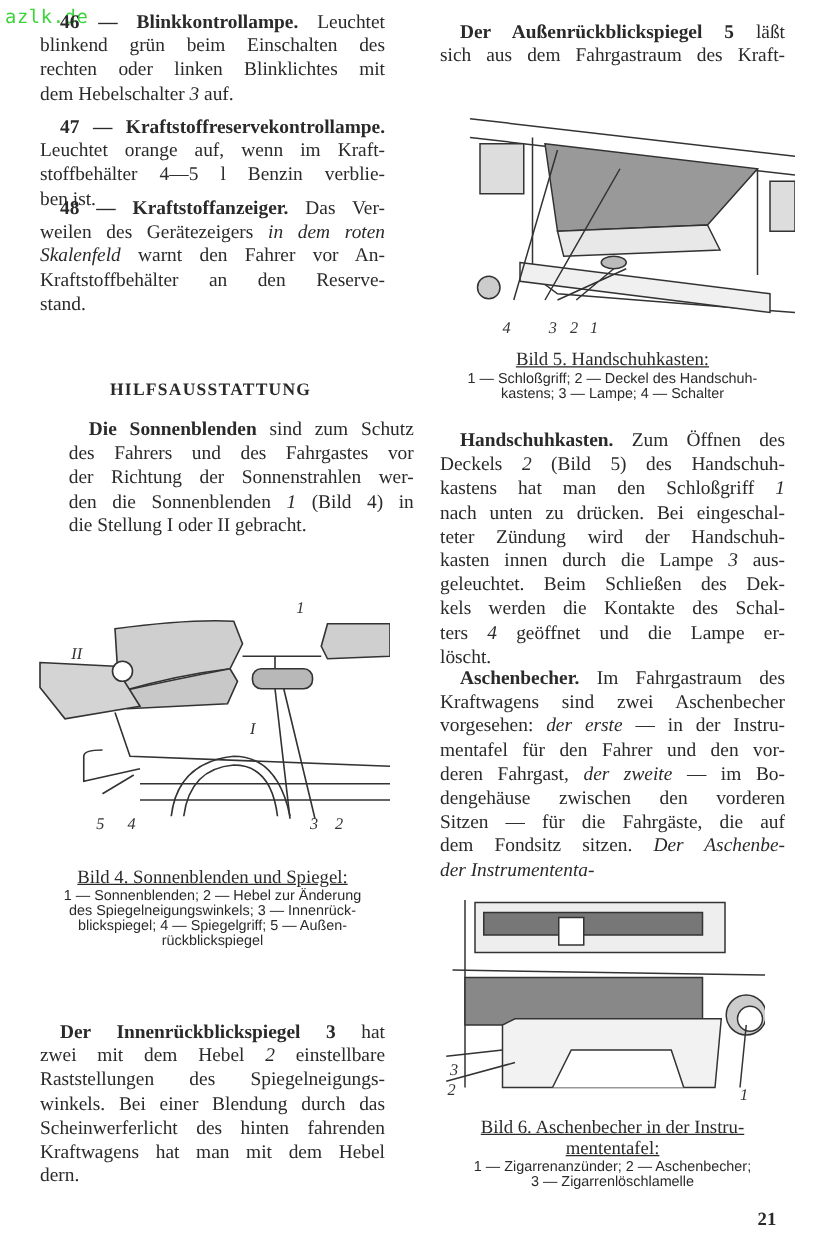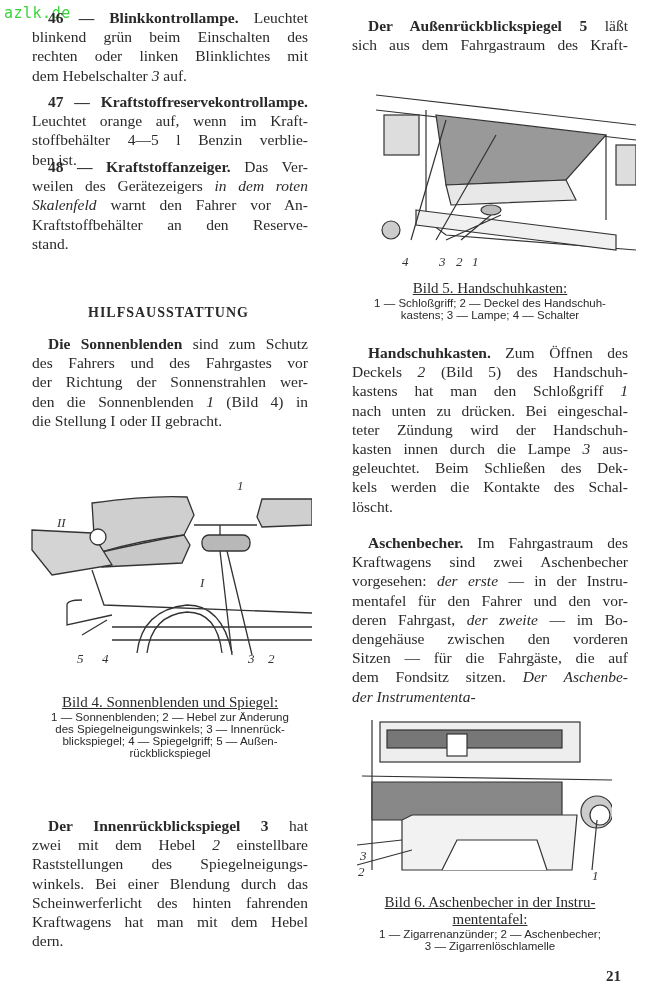--- a/index.html
+++ b/index.html
@@ -41,21 +41,21 @@
   <div class="p" style="top:157px;width:276px;">
       <span class="ln" style="padding-left: 16px;"><span class="b">48 — Kraftstoffanzeiger.</span><span> Das Ver-</span></span>
       <span class="ln"><span>weilen des Gerätezeigers </span><span class="i">in dem roten</span></span>
       <span class="ln"><span class="i">Skalenfeld</span><span> warnt den Fahrer vor An-</span></span>
       <span class="ln"><span>Kraftstoffbehälter an den Reserve-</span></span>
       <span class="ln last"><span>stand.</span></span>
     </div>
 
   <h2 style="top:305px;left:56px;">HILFSAUSSTATTUNG</h2>
 
-  <div class="p" style="top:334px;width:276px;">
+  <div class="p" style="top:334px;width:276px;margin-left:23px;">
       <span class="ln" style="padding-left: 16px;"><span class="b">Die Sonnenblenden</span><span> sind zum Schutz</span></span>
       <span class="ln"><span>des Fahrers und des Fahrgastes vor</span></span>
       <span class="ln"><span>der Richtung der Sonnenstrahlen wer-</span></span>
       <span class="ln"><span>den die Sonnenblenden </span><span class="i">1</span><span> (Bild 4) in</span></span>
       <span class="ln last"><span>die Stellung I oder II gebracht.</span></span>
     </div>
 
   <svg class="fig" style="left:-20px;top:475px;" width="300" height="190" viewBox="0 0 300 190">
     <g fill="none" stroke="#333" stroke-width="1.3">
       <path d="M80 28 Q140 20 175 22 L182 40 L172 60 Q130 65 85 78 L82 60 Z" fill="#cfcfcf"></path>
@@ -141,20 +141,21 @@
 
   <div class="p" style="top:343px;width:276px;">
       <span class="ln" style="padding-left: 16px;"><span class="b">Handschuhkasten.</span><span> Zum Öffnen des</span></span>
       <span class="ln"><span>Deckels </span><span class="i">2</span><span> (Bild 5) des Handschuh-</span></span>
       <span class="ln"><span>kastens hat man den Schloßgriff </span><span class="i">1</span></span>
       <span class="ln"><span>nach unten zu drücken. Bei eingeschal-</span></span>
       <span class="ln"><span>teter Zündung wird der Handschuh-</span></span>
       <span class="ln"><span>kasten innen durch die Lampe </span><span class="i">3</span><span> aus-</span></span>
       <span class="ln"><span>geleuchtet. Beim Schließen des Dek-</span></span>
       <span class="ln"><span>kels werden die Kontakte des Schal-</span></span>
+      <span class="ln"><span>ters </span><span class="i">4</span><span> geöffnet und die Lampe er-</span></span>
       <span class="ln last"><span>löscht.</span></span>
     </div>
   <div class="p" style="top:533px;width:276px;">
       <span class="ln" style="padding-left: 16px;"><span class="b">Aschenbecher.</span><span> Im Fahrgastraum des</span></span>
       <span class="ln"><span>Kraftwagens sind zwei Aschenbecher</span></span>
       <span class="ln"><span>vorgesehen: </span><span class="i">der erste</span><span> — in der Instru-</span></span>
       <span class="ln"><span>mentafel für den Fahrer und den vor-</span></span>
       <span class="ln"><span>deren Fahrgast, </span><span class="i">der zweite</span><span> — im Bo-</span></span>
       <span class="ln"><span>dengehäuse zwischen den vorderen</span></span>
       <span class="ln"><span>Sitzen — für die Fahrgäste, die auf</span></span>

